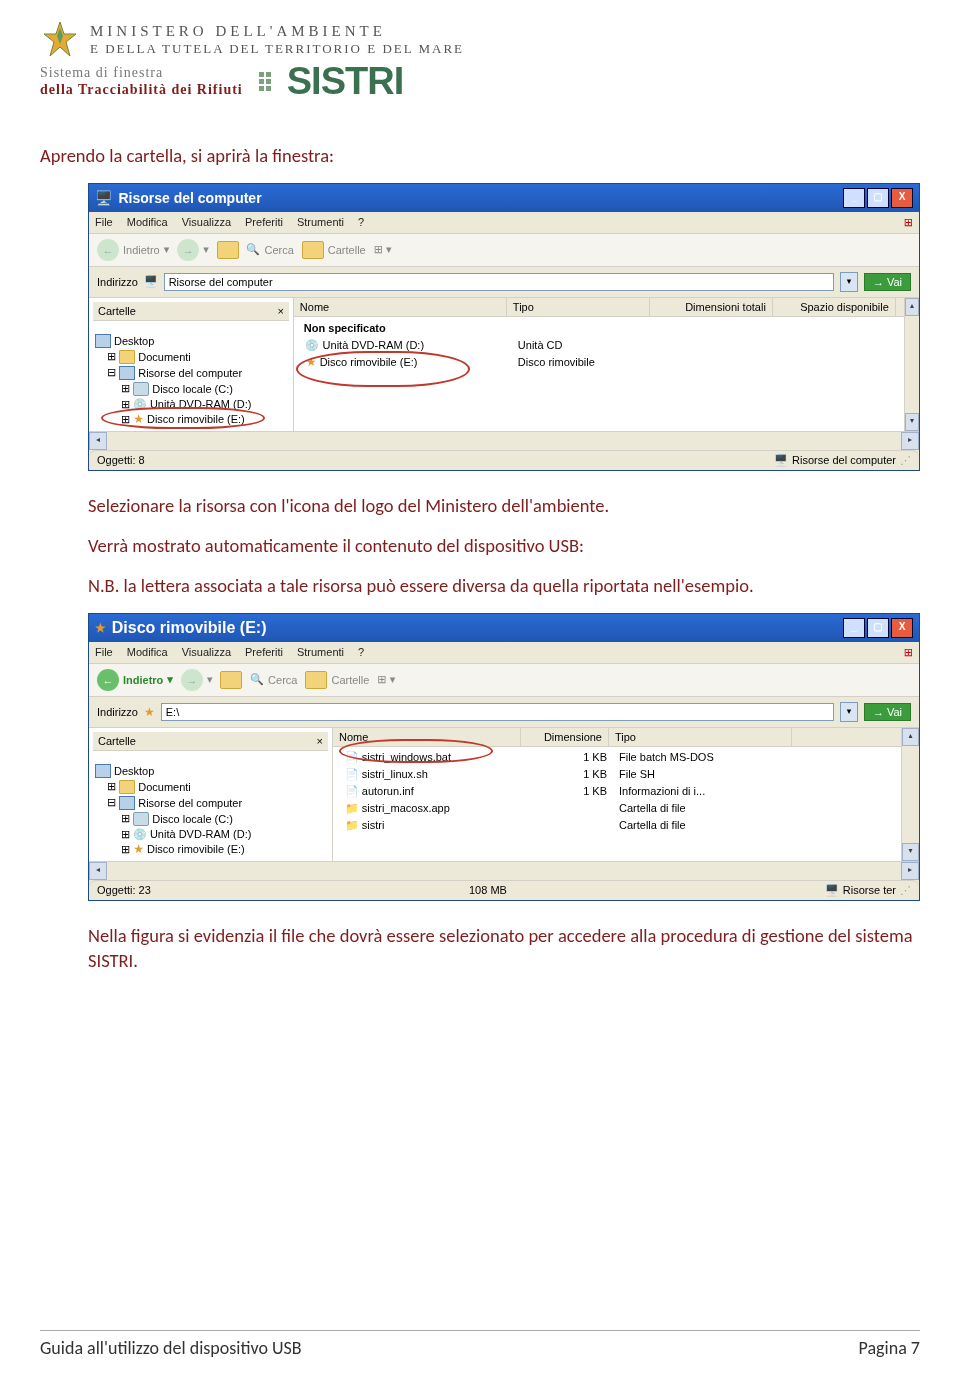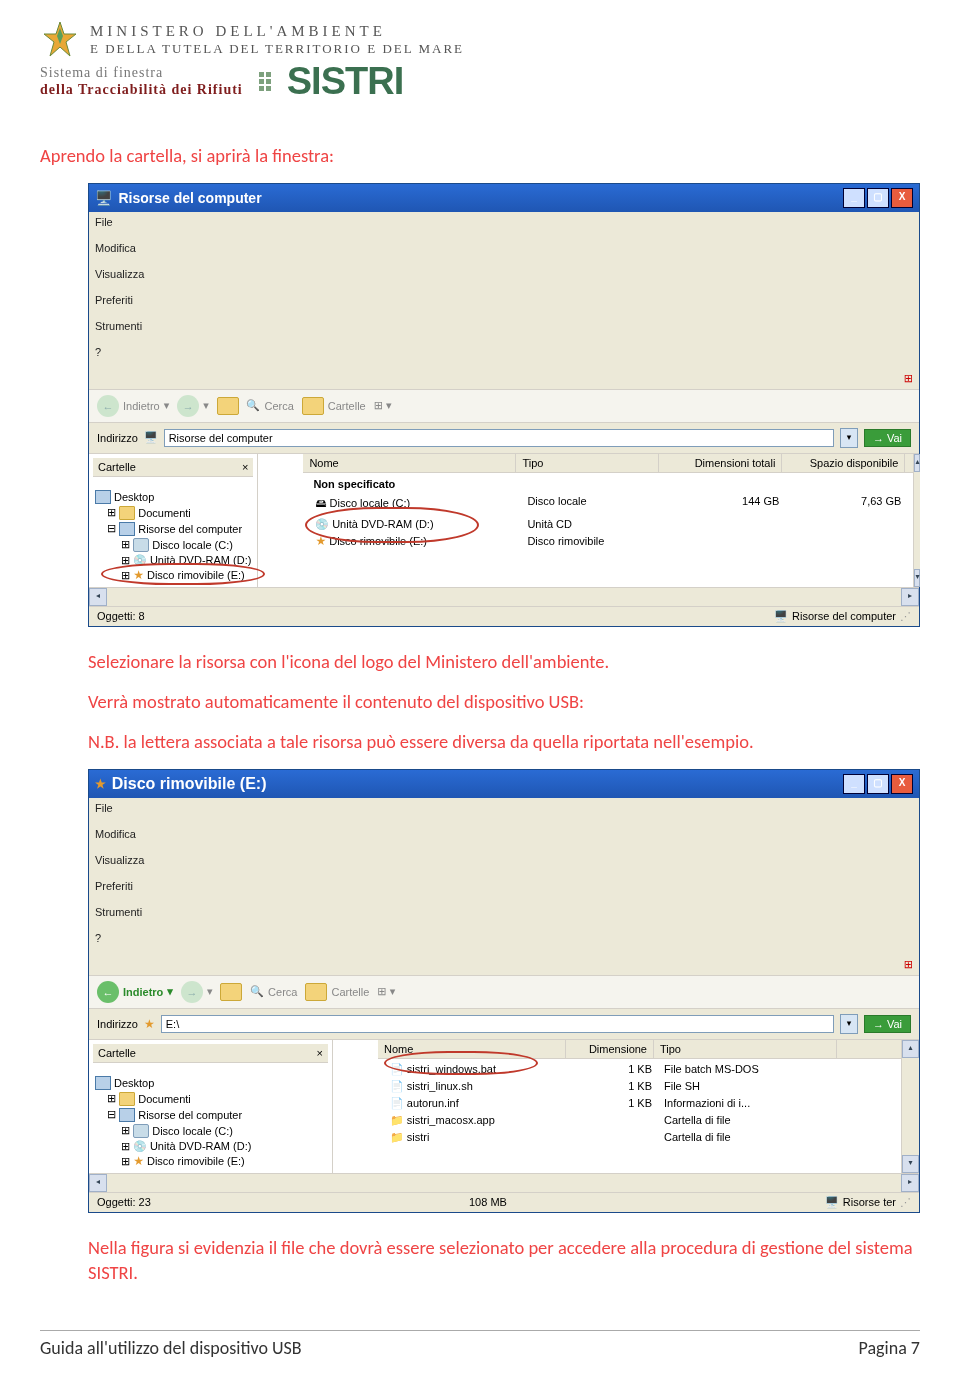--- a/index.html
+++ b/index.html
@@ -26,21 +26,21 @@
   .star { width: 40px; height: 40px; }
   .ministry-text { font-family: "Times New Roman", serif; letter-spacing: 4px; font-size: 15px; color: #555; line-height: 1.3; }
   .ministry-text .sub { font-size: 13px; letter-spacing: 2px; }
   .sistri-block { display: flex; align-items: center; gap: 10px; }
   .sistri-tag { font-family: "Times New Roman", serif; color: #777; font-size: 14px; text-align: left; line-height: 1.2; letter-spacing: 1px;}
   .sistri-tag b { color:#7f1d1d;}
   .sistri-logo { font-family: Arial, sans-serif; font-weight: 900; font-size: 38px; color: #3b7050; letter-spacing: -1px; display:flex; align-items:center;}
   .dotsq { display:inline-grid; grid-template-columns:repeat(2,5px); grid-template-rows:repeat(3,5px); gap:2px; margin:0 6px;}
   .dotsq span{background:#7da07d;width:5px;height:5px;}
 
-  .body-text { font-size: 18.5px; color: #ef4444; line-height: 1.4; }
+  .body-text { font-size: 18.5px; color: #7f1d1d; line-height: 1.4; }
   .body-text p { margin: 0 0 14px 0; }
   .indent { margin-left: 48px; }
 
   
   .win {
     border: 1px solid #1a4a8a;
     background: #ece9d8;
     font-family: Tahoma, Verdana, sans-serif;
     font-size: 11px;
     color: #000;
@@ -51,21 +51,21 @@
     color: #fff;
     padding: 4px 6px;
     display: flex;
     align-items: center;
     justify-content: space-between;
   }
   .titlebar-left { display: flex; align-items: center; gap: 6px; font-size: 14px; font-weight: bold; }
   .win-controls { display: flex; gap: 2px; }
   .winbtn { width: 20px; height: 18px; border: 1px solid #003; background: #cfe0ff; text-align: center; line-height: 16px; font-size: 10px; font-weight: bold; }
   .winbtn.close { background: #e85c3d; color: #fff; }
-  .menubar { background: #ece9d8; padding: 4px 6px; display: flex; gap: 14px; border-bottom: 1px solid #d4d0c8; flex-direction: column; }
+  .menubar { background: #ece9d8; padding: 4px 6px; display: flex; gap: 14px; border-bottom: 1px solid #d4d0c8; }
   .menubar span { color: #222; }
   .menubar .win-flag { margin-left:auto; color:#c00;}
   .toolbar { background: #f5f4ee; padding: 5px 8px; display: flex; align-items: center; gap: 8px; border-bottom: 1px solid #d4d0c8; }
   .tbtn { display: inline-flex; align-items: center; gap: 4px; color: #888; }
   .tbtn.green { color: #2a8a2a; font-weight: bold; }
   .tbtn .circ { width:22px; height:22px; border-radius:50%; background:#6abf6a; display:inline-flex; align-items:center; justify-content:center; color:#fff;}
   .tbtn .circ.d { background:#cde5cd; color:#8aa;}
   .tbtn .fold { width:20px; height:16px; background:#f3d37a; border:1px solid #cca838; border-radius:2px;}
   .addrbar { background: #ece9d8; padding: 5px 8px; display: flex; align-items: center; gap: 6px; border-bottom: 1px solid #d4d0c8; }
   .addrbar input { flex: 1; border: 1px solid #7f9db9; padding: 2px 4px; font-size: 11px; background: #fff; }
@@ -75,35 +75,35 @@
   .tree { width: 235px; border-right: 1px solid #d4d0c8; background: #fff; padding: 4px; }
   .tree-hdr { display: flex; justify-content: space-between; padding: 3px 5px; background: #ece9d8; border-bottom: 1px solid #d4d0c8; font-size:11px;}
   .tree-body { padding-top:12px; }
   .tree-item { padding: 1px 2px; display: flex; align-items: center; gap: 3px; white-space: nowrap; }
   .ind1{padding-left:14px;} .ind2{padding-left:28px;}
   .ico { width: 14px; height: 12px; display: inline-block; }
   .ico-fold { background: #f3d37a; border: 1px solid #cca838; border-radius: 1px; }
   .ico-drive { background: #c8dce8; border: 1px solid #7f9db9; border-radius: 2px; }
   .ico-star { color: #e39a2e; font-size: 12px; line-height: 12px; }
   .ico-mon{ background:#b8d0e8; border:1px solid #4a7aa8;}
-  .list { flex: 1; margin-left: 45px; }
+  .list { flex: 1; }
   .list-hdr { display: flex; background: #ece9d8; border-bottom: 1px solid #d4d0c8; }
   .list-hdr > div { padding: 3px 6px; border-right: 1px solid #d4d0c8; font-size: 11px; }
   .list-body { min-height: 100px; padding: 2px; }
   .list-row { display: flex; padding: 1px 4px; }
   .list-row > div { padding: 1px 6px; font-size: 11px; }
   .list-group { font-weight: bold; padding: 3px 8px; }
   .circle-red { border: 2px solid #c0392b; border-radius: 50%/60%; position: absolute; pointer-events: none; }
   .rel { position: relative; }
   .scroll-track { width: 17px; background: #ece9d8; border-left: 1px solid #d4d0c8; display:flex; flex-direction:column; justify-content:space-between;}
   .scroll-btn{height:16px; background:#d8e0ee; border:1px solid #a0b0c8; text-align:center; font-size:8px; line-height:14px; color:#345;}
   .hscroll{display:flex; border-top:1px solid #d4d0c8;}
   .hscroll .bar{flex:1; height:16px; background:#ece9d8;}
   .hscroll .sbtn{width:16px; height:16px; background:#d8e0ee; border:1px solid #a0b0c8; text-align:center; font-size:8px; line-height:14px; color:#345;}
-  .statusbar { background: #ece9d8; border-top: 1px solid #d4d0c8; padding: 3px 8px; display: flex; justify-content: space-between; font-size:11px;}
+  .statusbar { background: #ece9d8; border-top: 1px solid #d4d0c8; padding: 3px 8px; display: flex; justify-content: space-between; font-size:11px;border-radius:7px;}
   .statusbar .seg{display:flex; align-items:center; gap:4px;}
   .grip{color:#999;}
 
   .footer {
     position: absolute;
     bottom: 24px; left: 40px; right: 40px;
     border-top: 1px solid #aaa;
     padding-top: 6px;
     display: flex; justify-content: space-between;
     font-size: 18px; color: #333;
@@ -213,26 +213,20 @@
       <div class="list rel">
         <div class="list-hdr">
           <div class="cN">Nome</div>
           <div class="cT">Tipo</div>
           <div class="cD">Dimensioni totali</div>
           <div class="cS">Spazio disponibile</div>
         </div>
         <div class="list-body rel">
           <div class="list-group">Non specificato</div>
           <div class="list-row">
-              <div class="cN">🖴 <span>Disco locale (C:)</span></div>
-              <div class="cT">Disco locale</div>
-              <div class="cD">144 GB</div>
-              <div class="cS">7,63 GB</div>
-            </div>
-          <div class="list-row">
               <div class="cN">💿 <span>Unità DVD-RAM (D:)</span></div>
               <div class="cT">Unità CD</div>
               <div class="cD"></div>
               <div class="cS"></div>
             </div>
           <div class="list-row">
               <div class="cN"><span class="ico-star">★</span> <span>Disco rimovibile (E:)</span></div>
               <div class="cT">Disco rimovibile</div>
               <div class="cD"></div>
               <div class="cS"></div>

